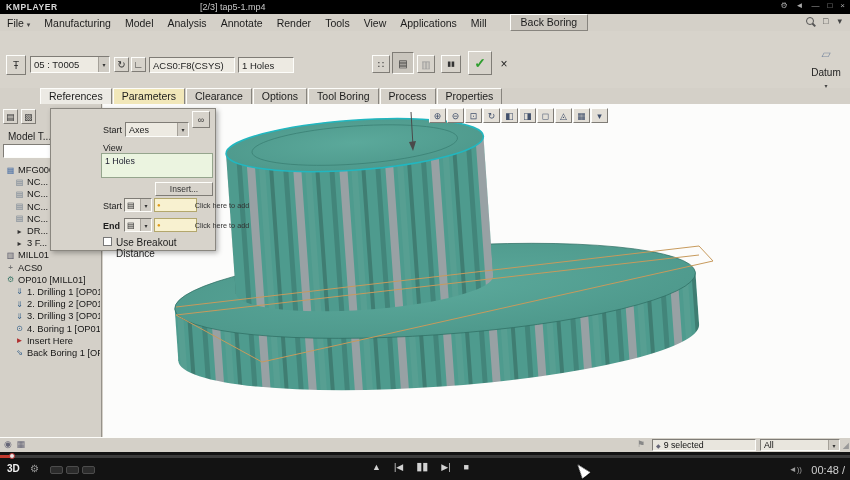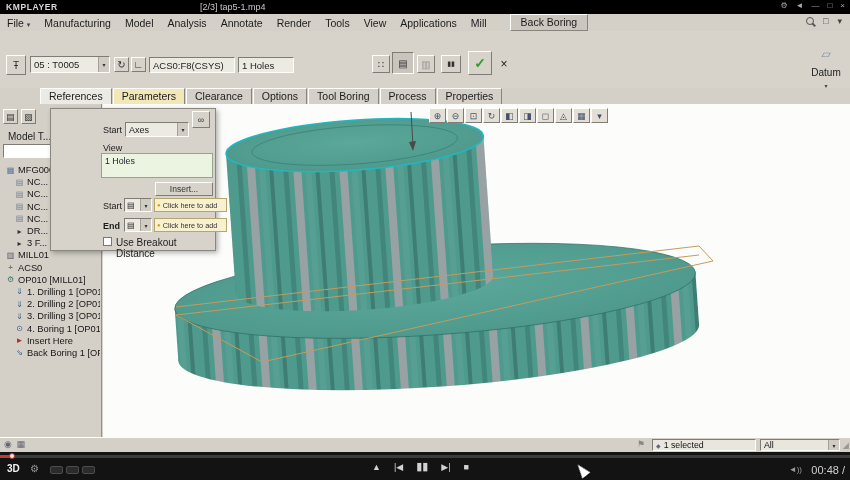--- a/index.html
+++ b/index.html
@@ -68,22 +68,22 @@
   .plabel { position:absolute; color:#1c1c1c; font-size:9px; }
   .listbox { position:absolute; left:3px; top:12px; width:44px; height:122px; background:#fff;
              border:1px solid; border-color:#7f7c76 #fdfdfa #fdfdfa #7f7c76; overflow:hidden; }
   .lrow { display:flex; align-items:center; height:13px; font-size:8.8px; padding-left:2px; white-space:nowrap; }
   .lrow.sel { background:#c9dcd6; }
   .lrow .licon { font-size:7px; color:#c09a28; margin-right:2px; }
   .combo { position:absolute; height:15px; background:#edeae2; border:1px solid; border-color:#7f7c76 #fdfdfa #fdfdfa #7f7c76;
            display:flex; align-items:center; font-size:9px; padding-left:3px; color:#222; }
   .holes-box { position:absolute; left:50px; top:44px; width:112px; height:25px; background:#ebf4e0;
                border:1px solid #95a58d; font-size:8.8px; padding:2px 3px; color:#223; }
-  .add-btn { position:absolute; height:14px; width:73px; background:#f8f1d0; border:1px solid #b3a76d;
-             display:flex; align-items:center; font-size:7.3px; color:#333; padding-left:2px; white-space:nowrap; }
+  .add-btn { position:absolute; height:14px; width:43px; background:#f8f1d0; border:1px solid #b3a76d;
+             display:flex; align-items:center; font-size:7.3px; color:#333; padding-left:2px; white-space:nowrap;gap:32px; }
   .add-btn .dot { color:#e09a18; font-size:6px; margin-right:2px; }
   .mini-combo { position:absolute; width:28px; height:14px; background:#edeae2; border:1px solid;
                 border-color:#7f7c76 #fdfdfa #fdfdfa #7f7c76; display:flex; align-items:center; font-size:8px; padding-left:2px; }
   .chk { position:absolute; width:9px; height:9px; background:#fff; border:1px solid #777; }
 
   
   .statusbar { position:absolute; left:0; top:423px; width:100%; height:15px; background:#d4d0c8; border-top:1px solid #fdfdfa; font-size:9px; }
   .status-left { position:absolute; left:4px; top:1px; display:flex; gap:5px; }
   .status-left span { font-size:9px; color:#667; }
   .status-msg { position:absolute; left:42px; top:1px; width:560px; height:12px; }
@@ -352,21 +352,21 @@
 
     <div class="statusbar">
       <div class="status-left">
         <span>◉</span>
         <span>▦</span>
       </div>
       <div class="status-msg"></div>
       <span class="flagi">⚑</span>
       <div class="sel-box">
         <span class="si">◆</span>
-        <span>1 selected</span>
+        <span>9 selected</span>
       </div>
       <div class="all-dd">
         <span>All</span>
         <span class="dd-arrow">▾</span>
       </div>
       <span class="grip">◢</span>
     </div>
   </div>
 
   <div class="playerbar">

